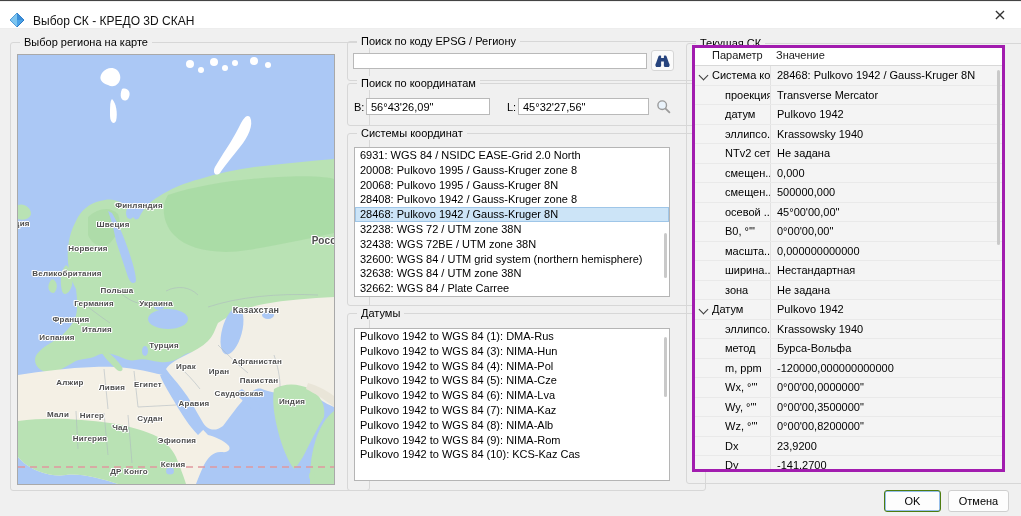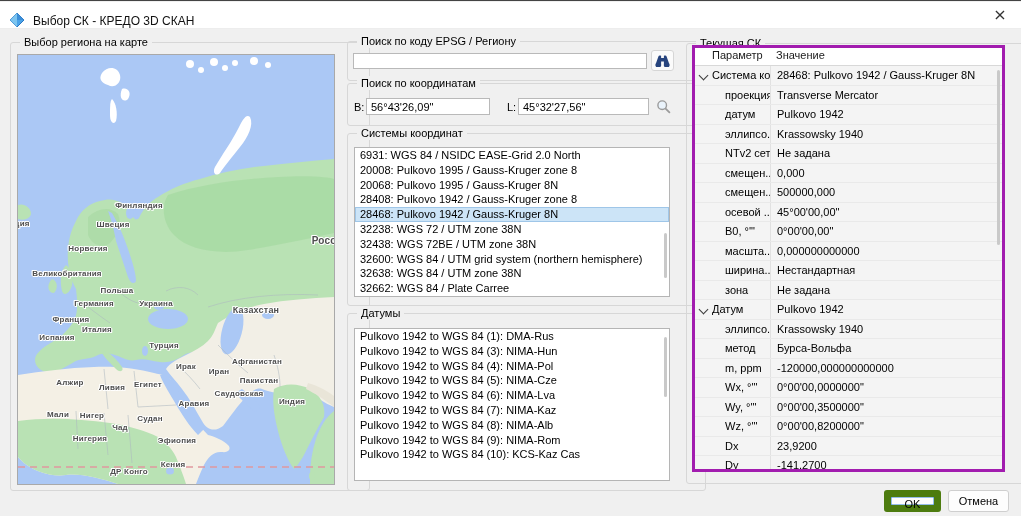--- a/index.html
+++ b/index.html
@@ -44,21 +44,21 @@
   #cstable .thead .h2{left:81px;}
   .trow{display:flex;align-items:center;height:19.5px;background:#f4f4f4;border-bottom:1px solid #e9e9e9;box-sizing:border-box;position:relative;}
   .trow .chev{display:none;position:absolute;left:5px;top:6px;width:6px;height:6px;border-left:1.4px solid #3c3c3c;border-bottom:1.4px solid #3c3c3c;transform:rotate(-45deg);}
   .trow.group .chev{display:block;}
   .trow .param{margin-left:30px;width:45px;white-space:nowrap;overflow:hidden;font-size:11px;}
   .trow.group .param{margin-left:17px;width:58px;}
   .trow .value{border-left:1px solid #e1e1e1;padding-left:6px;flex:1;white-space:nowrap;overflow:hidden;font-size:11px;height:100%;display:flex;align-items:center;}
   
   .btn{position:absolute;height:22px;background:#fdfdfd;border:1px solid #cfcfcf;border-radius:3px;
     font-family:"Liberation Sans",sans-serif;font-size:11px;color:#000;cursor:default;}
-  .btn.default{border:7px solid #4d7c0f;box-shadow:0 0 0 .5px #2f7fd6 inset;}
+  .btn.default{border:1px solid #4d7c0f;box-shadow:0 0 0 .5px #2f7fd6 inset;}
 </style>
 </head>
 <body>
 
 <div id="dialog">
 
   <div id="titlebar">
     <svg class="app-icon" viewBox="0 0 16 16">
       <polygon points="8,1 15,8 8,15 1,8" fill="#4aa3e8" stroke="#2b77c2" stroke-width="1"></polygon>
       <polygon points="8,1 8,15 1,8" fill="#7cc4ef"></polygon>

